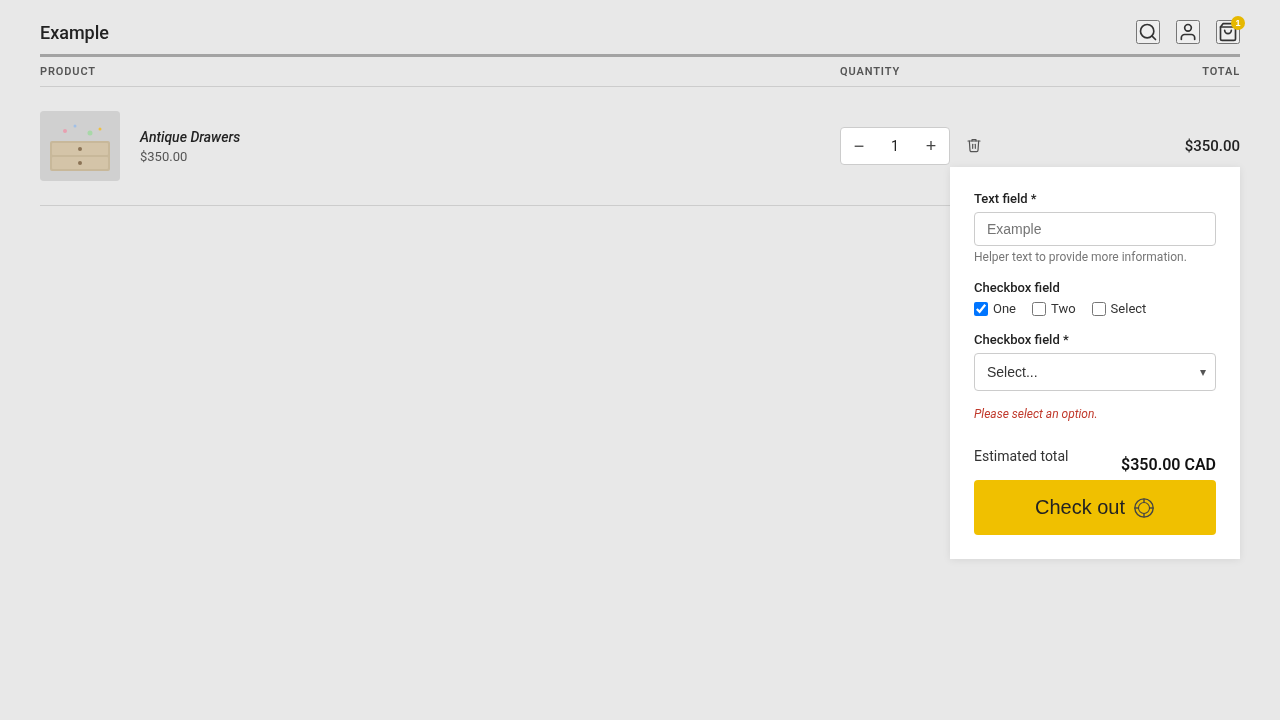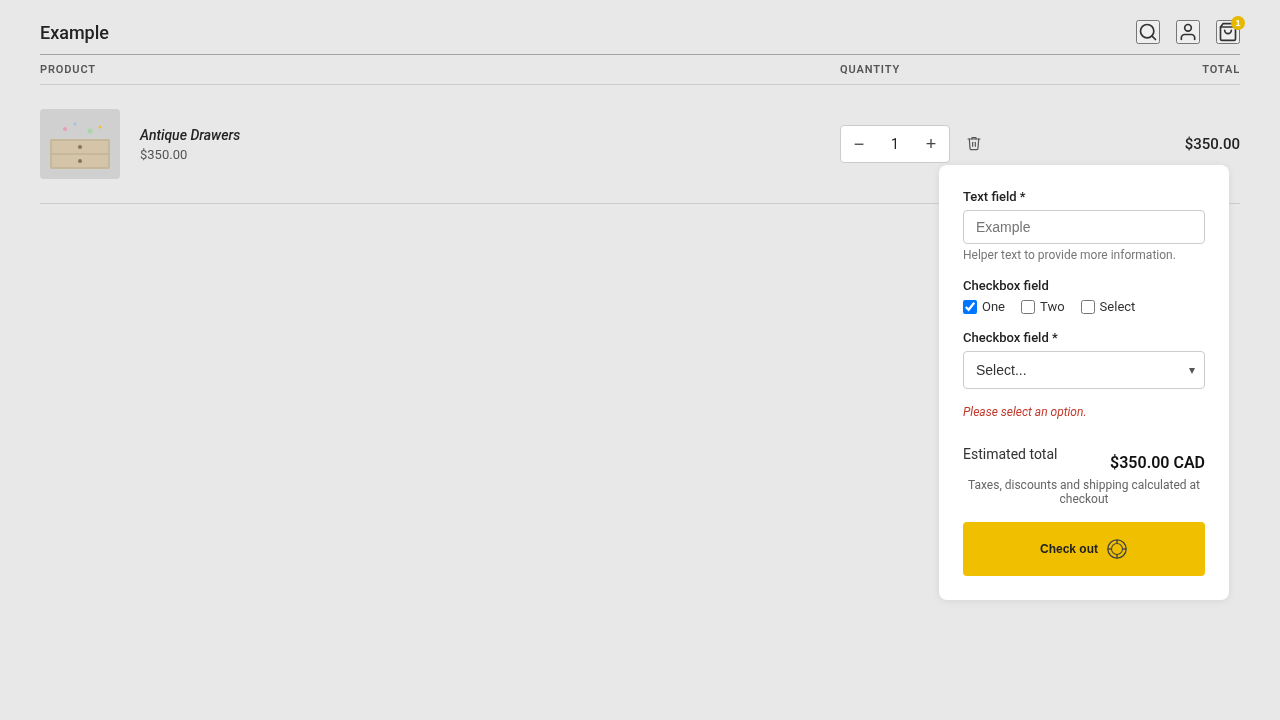--- a/index.html
+++ b/index.html
@@ -72,21 +72,21 @@
       text-decoration: underline;
       cursor: pointer;
       align-self: center;
       margin-top: 6px;
     }
     
     .cart-table-header {
       display: grid;
       grid-template-columns: 1fr 200px 200px;
       padding: 8px 0;
-      border-top: 1px solid #a3a3a3;
+      border-top: 3px solid #a3a3a3;
       border-bottom: 1px solid #ccc;
     }
     .col-label {
       font-size: 11px;
       font-weight: 600;
       letter-spacing: 0.08em;
       color: #555;
       text-transform: uppercase;
     }
     .col-label.right { text-align: right; }
@@ -175,25 +175,25 @@
       color: #222;
     }
 
     
     .main-content {
       position: relative;
     }
 
     .order-panel {
       position: absolute;
-      right: 11px;
+      right: 0;
       top: 80px;
       width: 290px;
       background: #fff;
-      border-radius: 8px;
+      border-radius: 0;
       padding: 24px;
       box-shadow: 0 1px 8px rgba(0,0,0,0.08);
     }
 
     .field-group {
       margin-bottom: 16px;
     }
     .field-label {
       font-size: 13px;
       font-weight: 500;
@@ -285,22 +285,22 @@
       color: #666;
       text-align: center;
       margin-bottom: 16px;
     }
     .checkout-btn {
       width: 100%;
       background: #f0c000;
       border: none;
       border-radius: 4px;
       padding: 16px;
-      font-size: 12px;
-      font-weight: 700;
+      font-size: 20px;
+      font-weight: 400;
       color: #222;
       cursor: pointer;
       display: flex;
       align-items: center;
       justify-content: center;
       gap: 8px;
     }
 
     
     .cursor-icon {
@@ -432,21 +432,20 @@
           <span class="dropdown-chevron">▾</span>
         </div>
         <div class="error-text">Please select an option.</div>
       </div>
 
       <div class="estimated-total-row">
         <span class="estimated-label">Estimated total</span>
         <span class="estimated-value">$350.00 CAD</span>
       </div>
 
-      <div class="taxes-note">Taxes, discounts and shipping calculated at checkout</div>
 
       <button class="checkout-btn">
         <span>Check out</span>
         <span class="cursor-icon">
           <svg width="22" height="22" viewBox="0 0 24 24" fill="none">
             <circle cx="12" cy="12" r="10" stroke="#444" stroke-width="1.5"></circle>
             <circle cx="12" cy="12" r="6" stroke="#444" stroke-width="1.2"></circle>
             <line x1="12" y1="2" x2="12" y2="6" stroke="#444" stroke-width="1.5"></line>
             <line x1="12" y1="18" x2="12" y2="22" stroke="#444" stroke-width="1.5"></line>
             <line x1="2" y1="12" x2="6" y2="12" stroke="#444" stroke-width="1.5"></line>

